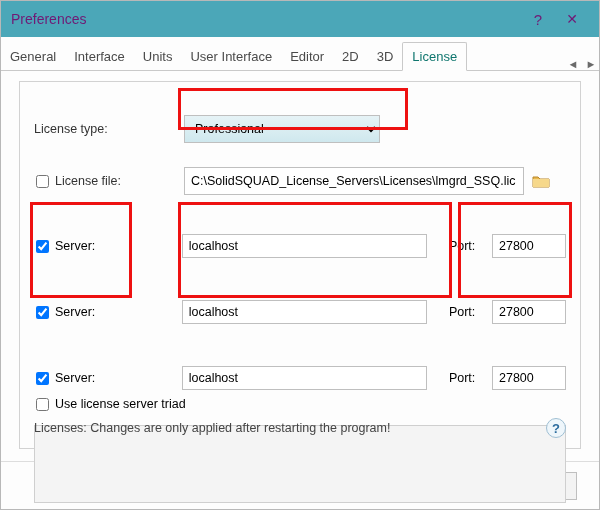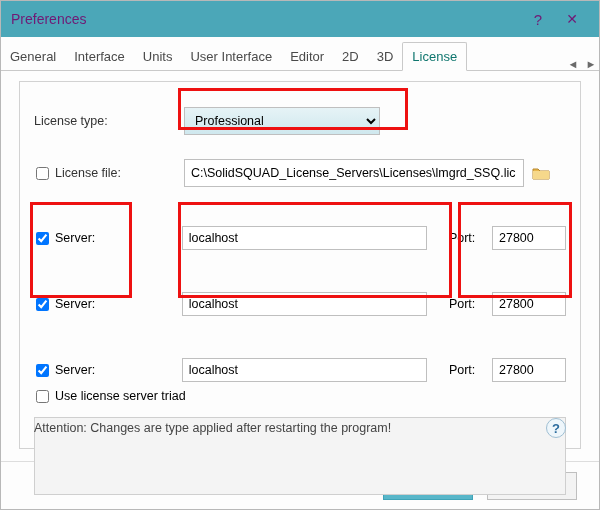--- a/index.html
+++ b/index.html
@@ -88,21 +88,21 @@
   </div>
 
   <div class="panel">
     <div class="groupbox">
 
       <div class="hl" style="left:158px; top:6px; width:230px; height:42px;"></div>
       <div class="hl" style="left:10px; top:120px; width:102px; height:96px;"></div>
       <div class="hl" style="left:158px; top:120px; width:274px; height:96px;"></div>
       <div class="hl" style="left:438px; top:120px; width:114px; height:96px;"></div>
 
-      <div class="row" style="margin-top:9px;">
+      <div class="row" style="margin-top:17px;">
         <div class="label">License type:</div>
         <select class="combo">
           <option>Professional</option>
         </select>
       </div>
 
       <div class="row licfileRow">
         <div class="label" style="display:flex;align-items:center;">
           <input type="checkbox" style="margin: 0px 6px 0px 2px;">
           <span>License file:</span>
@@ -143,21 +143,21 @@
       <div class="triadRow">
         <input type="checkbox" style="">
         <span>Use license server triad</span>
       </div>
 
       <div class="queryRow">
         <div class="outbox"></div>
       </div>
 
       <div class="attn">
-        <span>Attention: Changes are type applied after restarting the program!</span>
+        <span>Licenses: Changes are only applied after restarting the program!</span>
         <span class="helpicon">?</span>
       </div>
 
     </div>
   </div>
 
   <div class="footer">
     <button class="btn ok">OK</button>
     <button class="btn">Cancel</button>
   </div>

